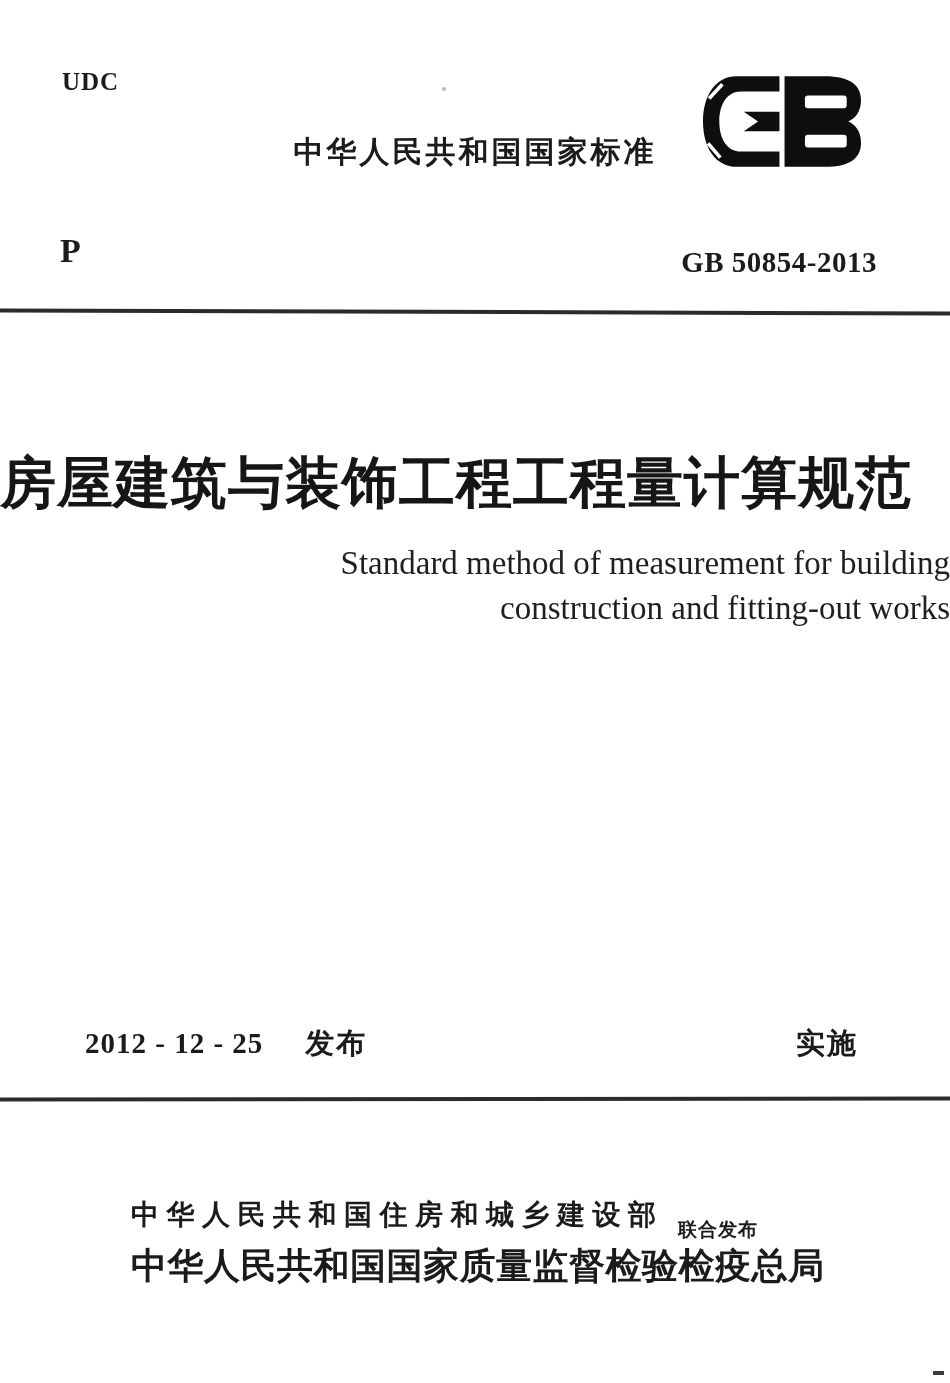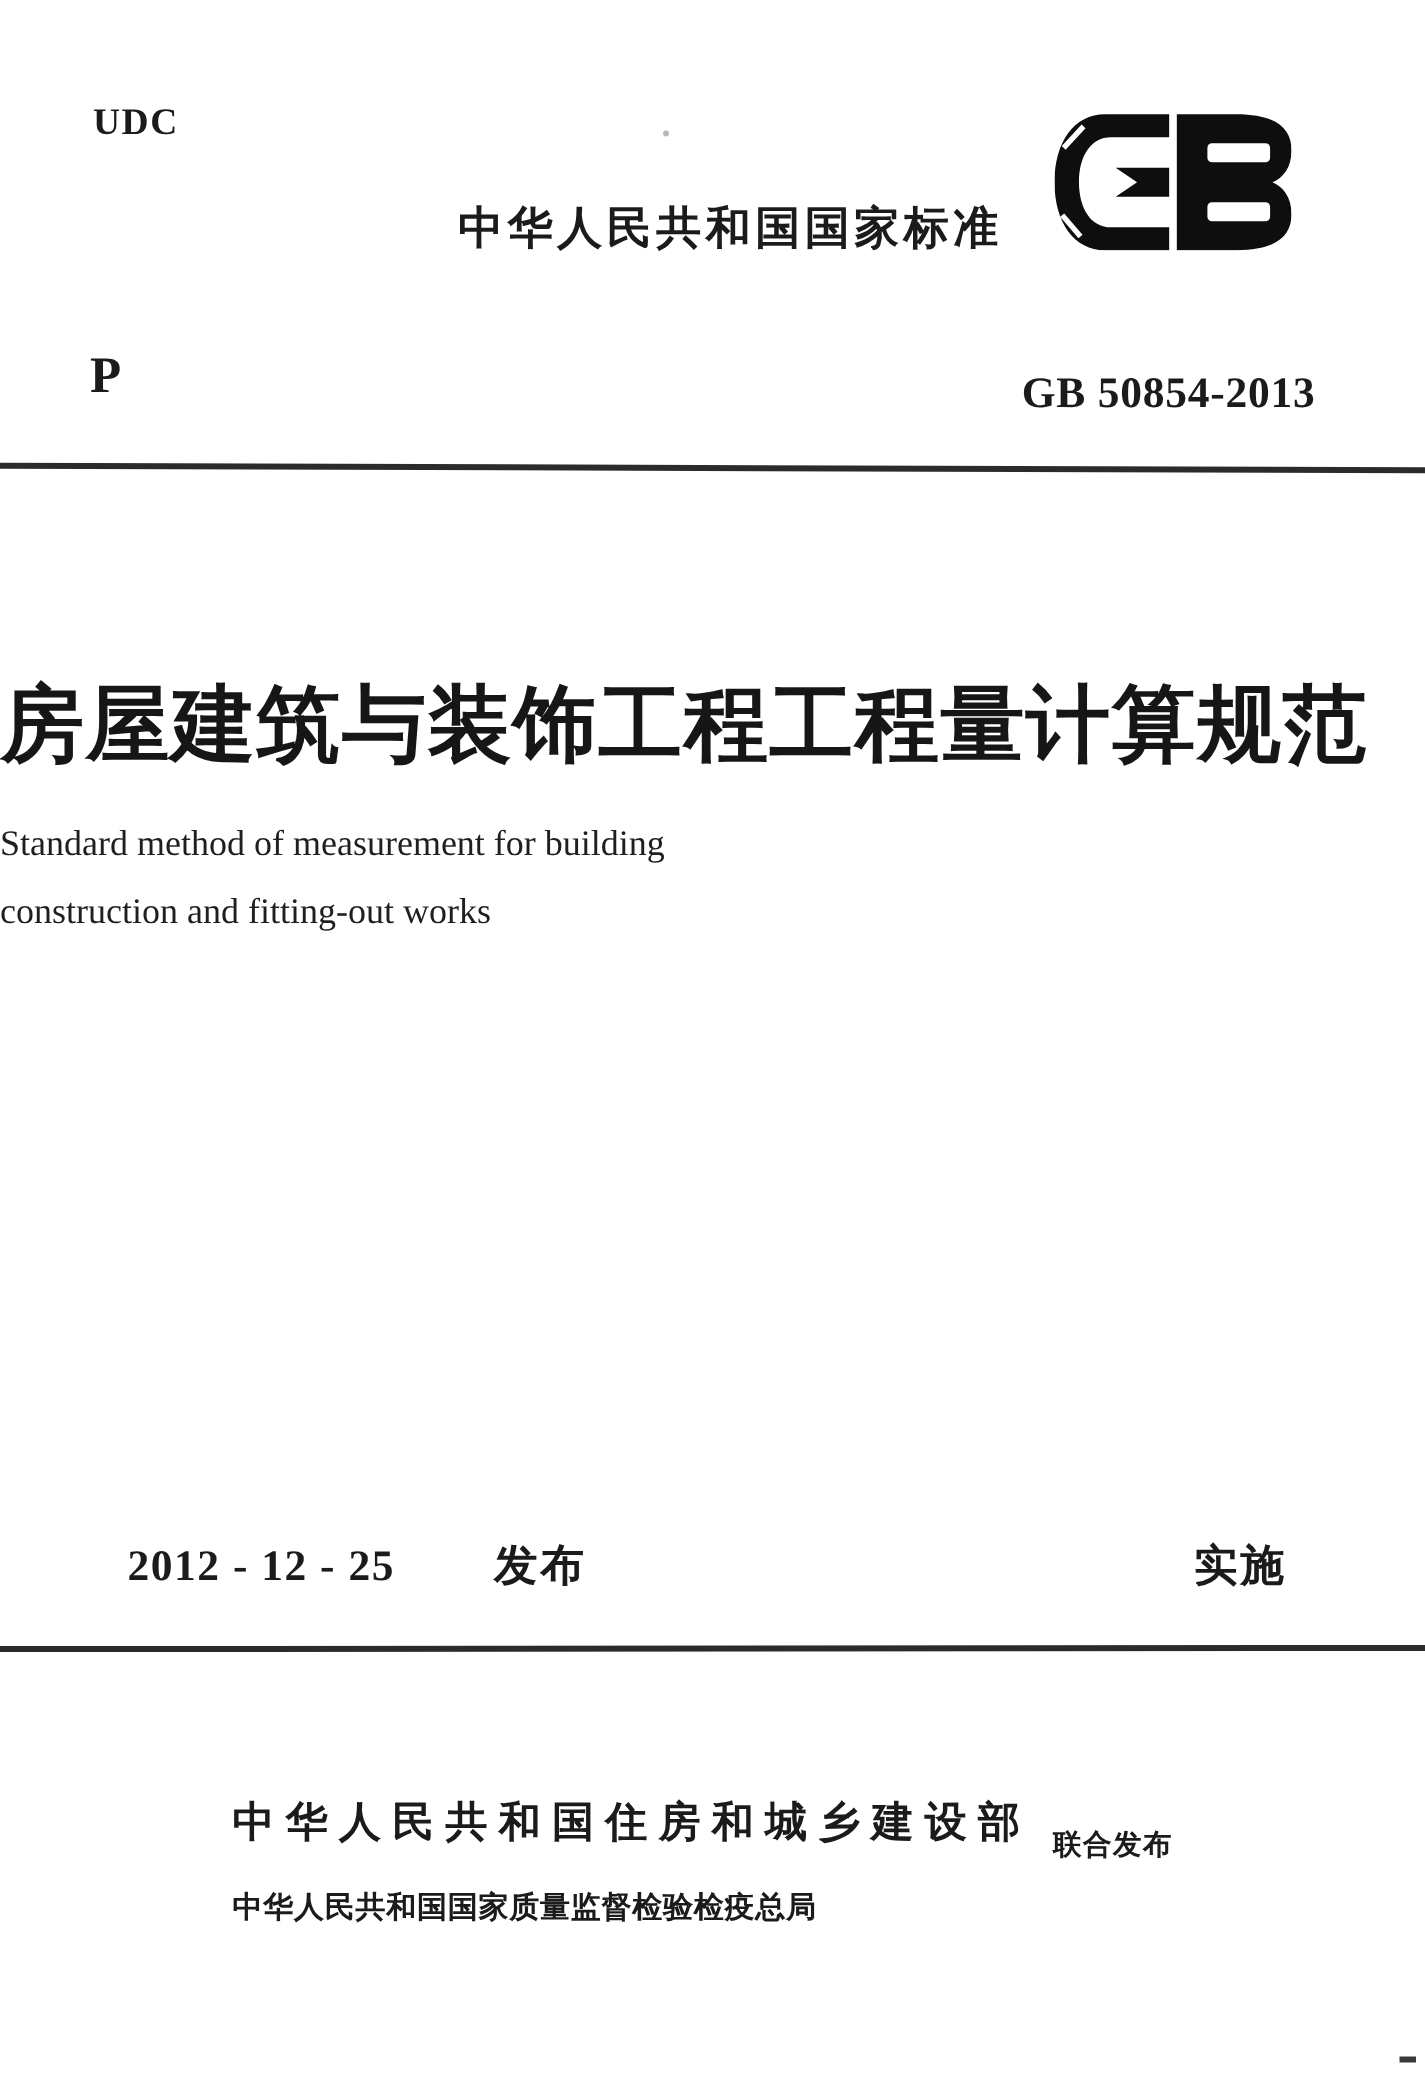--- a/index.html
+++ b/index.html
@@ -4,47 +4,47 @@
 <style>
   html,body{margin:0;padding:0;}
   body{
     width:950px;height:1383px;position:relative;
     background:#ffffff;overflow:hidden;
     font-family:"Liberation Sans",sans-serif;
     color:#1b1b1b;
   }
   .abs{position:absolute;}
   .serif{font-family:"Liberation Serif","DejaVu Serif",serif;}
-  .sans{font-family:Liberation Mono, monospace;padding-left:24px;}
+  .sans{font-family:Liberation Mono, monospace;}
 
   #udc-label{left:62px;top:68px;font-size:25px;font-weight:700;letter-spacing:1px;}
   #header-title{left:0;right:0;top:132px;text-align:center;
     font-size:30px;font-weight:600;letter-spacing:3px;}
   #gb-logo{left:703px;top:76px;width:158px;height:91px;}
   #doc-class{left:60px;top:232px;font-size:34px;font-weight:700;}
   #standard-code{right:73px;top:246px;font-size:29px;font-weight:700;letter-spacing:0.5px;}
 
   .rule{left:0;width:950px;height:4px;background:#2b2b2b;}
   #rule-top{top:310px;transform:rotate(0.18deg);}
   #rule-bottom{top:1097px;transform:rotate(-0.05deg);}
 
   #title-zh{left:0;right:0;top:446px;
     font-size:56px;font-weight:700;letter-spacing:1px;color:#161616;}
-  #title-en{left:0;right:0;top:541px;text-align:left;
-    font-size:24px;font-weight:400;line-height:45px;color:#1f1f1f;}
+  #title-en{left:0;right:0;top:541px;text-align:right;
+    font-size:33px;font-weight:400;line-height:45px;color:#1f1f1f;}
 
   #dates-row{left:85px;right:92px;top:1024px;display:flex;
     justify-content:space-between;align-items:flex-start;}
   .date-group{display:flex;align-items:baseline;}
   .date-num{font-size:29px;font-weight:700;letter-spacing:1px;}
   .date-word{font-size:29px;font-weight:700;margin-left:42px;letter-spacing:2px;}
 
   #publishers{left:131px;top:1196px;}
   #publisher-line1{font-size:28px;font-weight:700;letter-spacing:7.5px;white-space:nowrap;}
-  #publisher-line2{font-size:20px;font-weight:700;letter-spacing:0.5px;margin-top:24px;white-space:nowrap;}
+  #publisher-line2{font-size:36px;font-weight:700;letter-spacing:0.5px;margin-top:8px;white-space:nowrap;}
   #joint-publish{left:678px;top:1217px;font-size:19px;font-weight:700;letter-spacing:1px;}
 
   #speck-top{left:442px;top:87px;width:4px;height:4px;background:#8a8a8a;border-radius:50%;opacity:.6;}
   #speck-bottom{left:933px;top:1371px;width:11px;height:4px;background:#3a3a3a;}
 </style>
 </head>
 <body>
 
 <div class="abs serif" id="udc-label">UDC</div>
 

